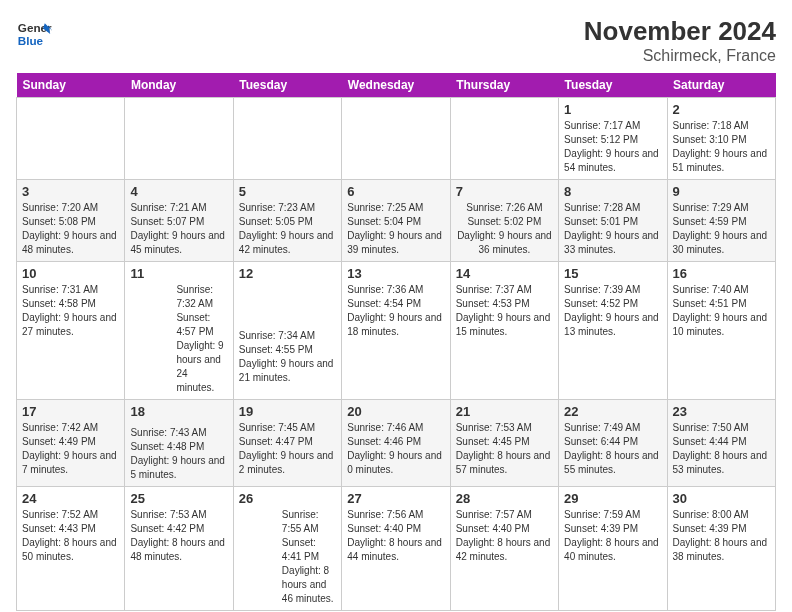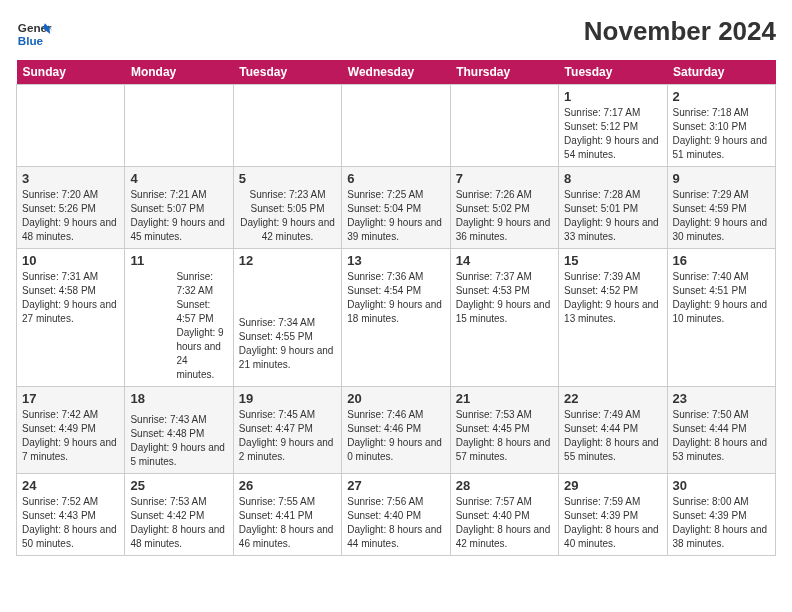--- a/index.html
+++ b/index.html
@@ -79,37 +79,38 @@
     .empty-cell {
       background: #f9f9f9;
     }
     tr:nth-child(even) td {
       background: #f5f5f5;
     }
     tr:nth-child(odd) td {
       background: #fff;
     }
     .calendar-table thead tr th {
-      background: #be185d;
+      background: #a21caf;
     }
   </style>
 </head>
 <body>
 
 <div class="page">
   <div class="header">
     <div class="logo">
       <svg class="logo-icon" viewBox="0 0 40 40" xmlns="http://www.w3.org/2000/svg">
         <text x="2" y="18" font-size="13" font-weight="bold" fill="#333" font-family="Arial">General</text>
         <text x="2" y="32" font-size="13" font-weight="bold" fill="#1565c0" font-family="Arial">Blue</text>
         <polygon points="32,8 40,16 36,10 38,20 30,14" fill="#1565c0"></polygon>
       </svg>
     </div>
     <div class="title-block">
       <div class="month-title">November 2024</div>
+      <div class="location-title">Schirmeck, France</div>
     </div>
   </div>
 
   <table class="calendar-table">
     <thead>
       <tr>
         <th>Sunday</th>
         <th>Monday</th>
         <th>Tuesday</th>
         <th>Wednesday</th>
@@ -135,44 +136,44 @@
             <span class="day-number">2</span>
             <div class="day-info" style="white-space: pre-line;">Sunrise: 7:18 AM
 Sunset: 3:10 PM
 Daylight: 9 hours and 51 minutes.</div>
           </td>
         </tr>
         <tr>
           <td>
             <span class="day-number">3</span>
             <div class="day-info" style="white-space: pre-line;">Sunrise: 7:20 AM
-Sunset: 5:26 PM
+Sunset: 5:08 PM
 Daylight: 9 hours and 48 minutes.</div>
           </td>
           <td>
             <span class="day-number">4</span>
             <div class="day-info" style="white-space: pre-line;">Sunrise: 7:21 AM
 Sunset: 5:07 PM
 Daylight: 9 hours and 45 minutes.</div>
           </td>
           <td>
             <span class="day-number">5</span>
-            <div class="day-info" style="white-space: pre-line; text-align: center;">Sunrise: 7:23 AM
+            <div class="day-info" style="white-space: pre-line;">Sunrise: 7:23 AM
 Sunset: 5:05 PM
 Daylight: 9 hours and 42 minutes.</div>
           </td>
           <td>
             <span class="day-number">6</span>
             <div class="day-info" style="white-space: pre-line;">Sunrise: 7:25 AM
 Sunset: 5:04 PM
 Daylight: 9 hours and 39 minutes.</div>
           </td>
           <td>
             <span class="day-number">7</span>
-            <div class="day-info" style="white-space: pre-line;">Sunrise: 7:26 AM
+            <div class="day-info" style="white-space: pre-line; text-align: center;">Sunrise: 7:26 AM
 Sunset: 5:02 PM
 Daylight: 9 hours and 36 minutes.</div>
           </td>
           <td>
             <span class="day-number">8</span>
             <div class="day-info" style="white-space: pre-line;">Sunrise: 7:28 AM
 Sunset: 5:01 PM
 Daylight: 9 hours and 33 minutes.</div>
           </td>
           <td>
@@ -253,21 +254,21 @@
           </td>
           <td>
             <span class="day-number">21</span>
             <div class="day-info" style="white-space: pre-line;">Sunrise: 7:53 AM
 Sunset: 4:45 PM
 Daylight: 8 hours and 57 minutes.</div>
           </td>
           <td>
             <span class="day-number">22</span>
             <div class="day-info" style="white-space: pre-line;">Sunrise: 7:49 AM
-Sunset: 4:44 PM
+Sunset: 6:44 PM
 Daylight: 8 hours and 55 minutes.</div>
           </td>
           <td>
             <span class="day-number">23</span>
             <div class="day-info" style="white-space: pre-line;">Sunrise: 7:50 AM
 Sunset: 4:44 PM
 Daylight: 8 hours and 53 minutes.</div>
           </td>
         </tr>
         <tr>
@@ -278,21 +279,21 @@
 Daylight: 8 hours and 50 minutes.</div>
           </td>
           <td>
             <span class="day-number">25</span>
             <div class="day-info" style="white-space: pre-line;">Sunrise: 7:53 AM
 Sunset: 4:42 PM
 Daylight: 8 hours and 48 minutes.</div>
           </td>
           <td>
             <span class="day-number">26</span>
-            <div class="day-info" style="white-space: pre-line;">Sunrise: 7:55 AM
+            <div class="day-info" style="white-space: pre-line; margin-left: 43px;">Sunrise: 7:55 AM
 Sunset: 4:41 PM
 Daylight: 8 hours and 46 minutes.</div>
           </td>
           <td>
             <span class="day-number">27</span>
             <div class="day-info" style="white-space: pre-line;">Sunrise: 7:56 AM
 Sunset: 4:40 PM
 Daylight: 8 hours and 44 minutes.</div>
           </td>
           <td>

